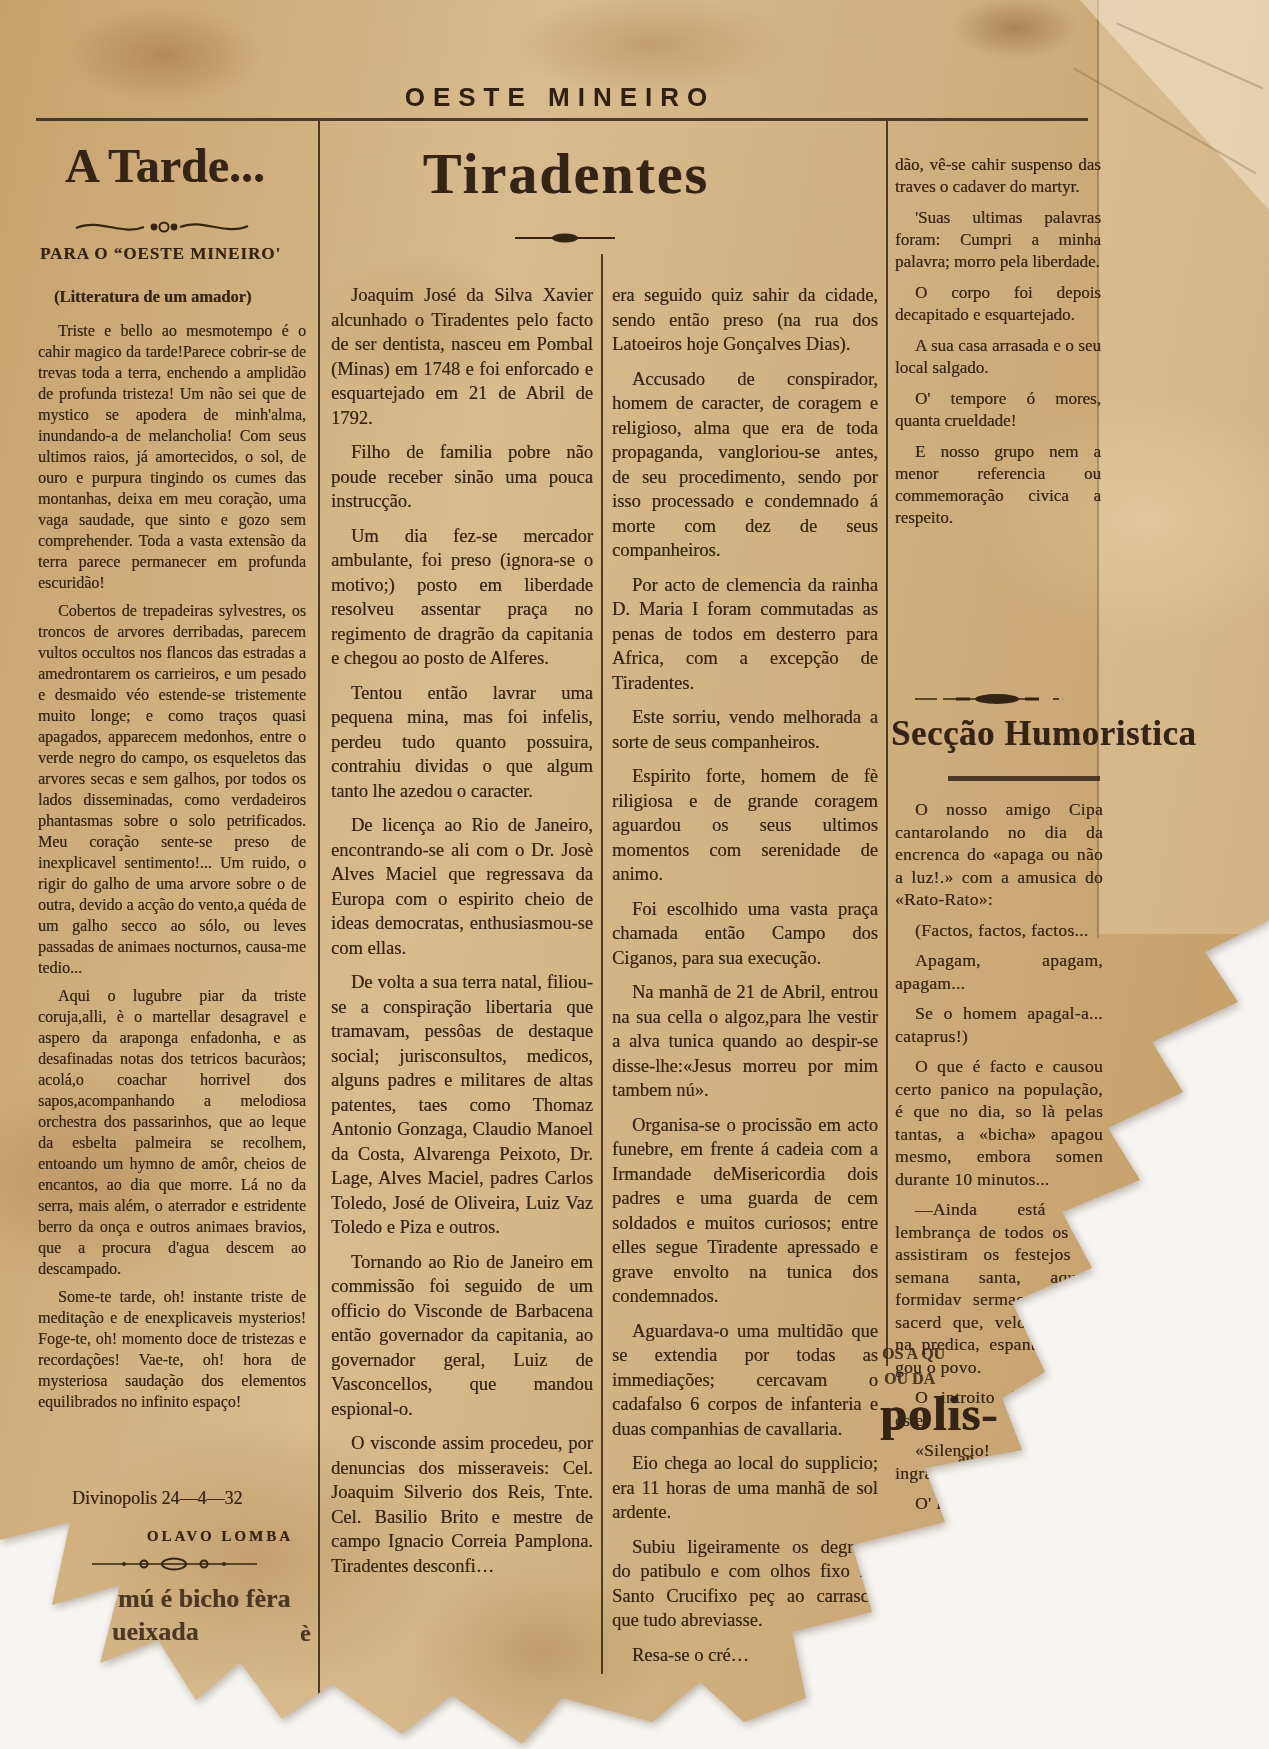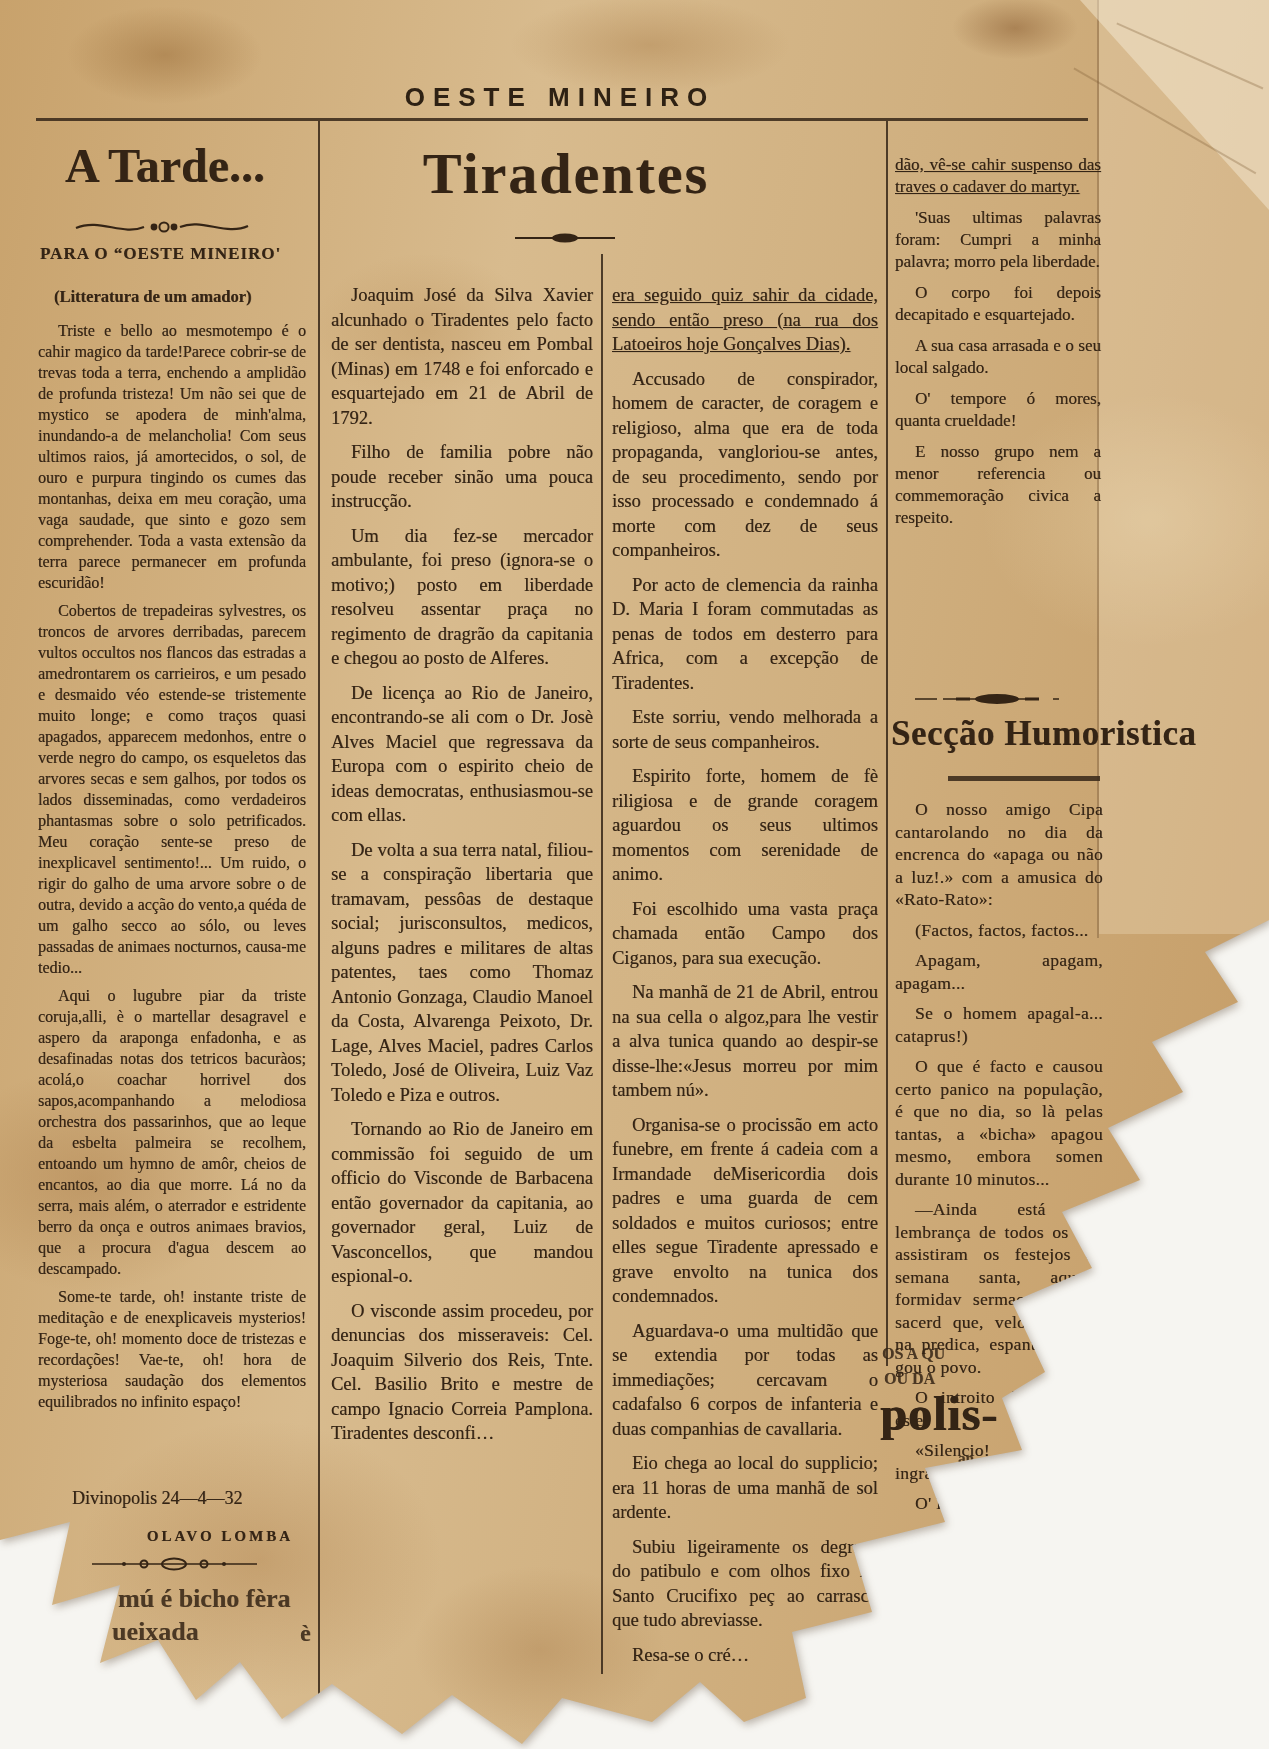--- a/index.html
+++ b/index.html
@@ -29,21 +29,21 @@
       402px 1734px,332px 1684px,282px 1719px,240px 1662px,
       196px 1700px,158px 1640px,100px 1663px,120px 1585px,
       52px 1605px,70px 1522px,0px 1540px);}
   .abs{position:absolute;}
   .ink{color:#342415;text-shadow:.4px .2px 0 rgba(52,36,21,.5);}
   .rule{background:#3a2a1a;opacity:.88;}
   .masthead{font-family:"Liberation Sans","DejaVu Sans",sans-serif;font-weight:bold;
             letter-spacing:8px;font-size:26px;color:#2e2113;text-align:center;}
   .headline{font-weight:bold;text-align:center;}
   .bodycol p{margin:0 0 7px 0;text-indent:20px;text-align:justify;}
-  .bodycol p.noindent{text-indent:0;text-decoration:underline;}
+  .bodycol p.noindent{text-indent:0;}
   .col1{font-size:16px;line-height:21px;}
   .colt{font-size:18.5px;line-height:24.5px;}
   .colt p{margin-bottom:10px;}
   .col4{font-size:17px;line-height:22px;}
   .col4 p{margin-bottom:9px;}
   .humor{font-size:17.5px;line-height:22.5px;letter-spacing:.3px;}
   .humor p{margin-bottom:8px;}
   .smallcaps{font-weight:bold;letter-spacing:3px;}
   .fragment{font-weight:bold;opacity:.85;}
   .crease{position:absolute;background:rgba(120,85,45,.30);height:1.5px;}
@@ -112,20 +112,21 @@
         <svg width="100" height="12" viewBox="0 0 100 12">
           <path d="M0 6 H100" stroke="#342415" stroke-width="2"></path>
           <ellipse cx="50" cy="6" rx="13" ry="4.5" fill="#342415"></ellipse>
         </svg>
       </div>
 
       <div class="abs ink bodycol colt" style="left:331px;top:283px;width:262px;">
         <p>Joaquim José da Silva Xavier alcunhado o Tiradentes pelo facto de ser dentista, nasceu em Pombal (Minas) em 1748 e foi enforcado e esquartejado em 21 de Abril de 1792.</p>
         <p>Filho de familia pobre não poude receber sinão uma pouca instrucção.</p>
         <p>Um dia fez-se mercador ambulante, foi preso (ignora-se o motivo;) posto em liberdade resolveu assentar praça no regimento de dragrão da capitania e chegou ao posto de Alferes.</p>
+        <p>Tentou então lavrar uma pequena mina, mas foi infelis, perdeu tudo quanto possuira, contrahiu dividas o que algum tanto lhe azedou o caracter.</p>
         <p>De licença ao Rio de Janeiro, encontrando-se ali com o Dr. Josè Alves Maciel que regressava da Europa com o espirito cheio de ideas democratas, enthusiasmou-se com ellas.</p>
         <p>De volta a sua terra natal, filiou-se a conspiração libertaria que tramavam, pessôas de destaque social; jurisconsultos, medicos, alguns padres e militares de altas patentes, taes como Thomaz Antonio Gonzaga, Claudio Manoel da Costa, Alvarenga Peixoto, Dr. Lage, Alves Maciel, padres Carlos Toledo, José de Oliveira, Luiz Vaz Toledo e Piza e outros.</p>
         <p>Tornando ao Rio de Janeiro em commissão foi seguido de um officio do Visconde de Barbacena então governador da capitania, ao governador geral, Luiz de Vasconcellos, que mandou espional-o.</p>
         <p>O visconde assim procedeu, por denuncias dos misseraveis: Cel. Joaquim Silverio dos Reis, Tnte. Cel. Basilio Brito e mestre de campo Ignacio Correia Pamplona. Tiradentes desconfi…</p>
       </div>
 
       <div class="abs ink bodycol colt" style="left:612px;top:283px;width:266px;">
         <p class="noindent">era seguido quiz sahir da cidade, sendo então preso (na rua dos Latoeiros hoje Gonçalves Dias).</p>
         <p>Accusado de conspirador, homem de caracter, de coragem e religioso, alma que era de toda propaganda, vangloriou-se antes, de seu procedimento, sendo por isso processado e condemnado á morte com dez de seus companheiros.</p>
         <p>Por acto de clemencia da rainha D. Maria I foram commutadas as penas de todos em desterro para Africa, com a excepção de Tiradentes.</p>

